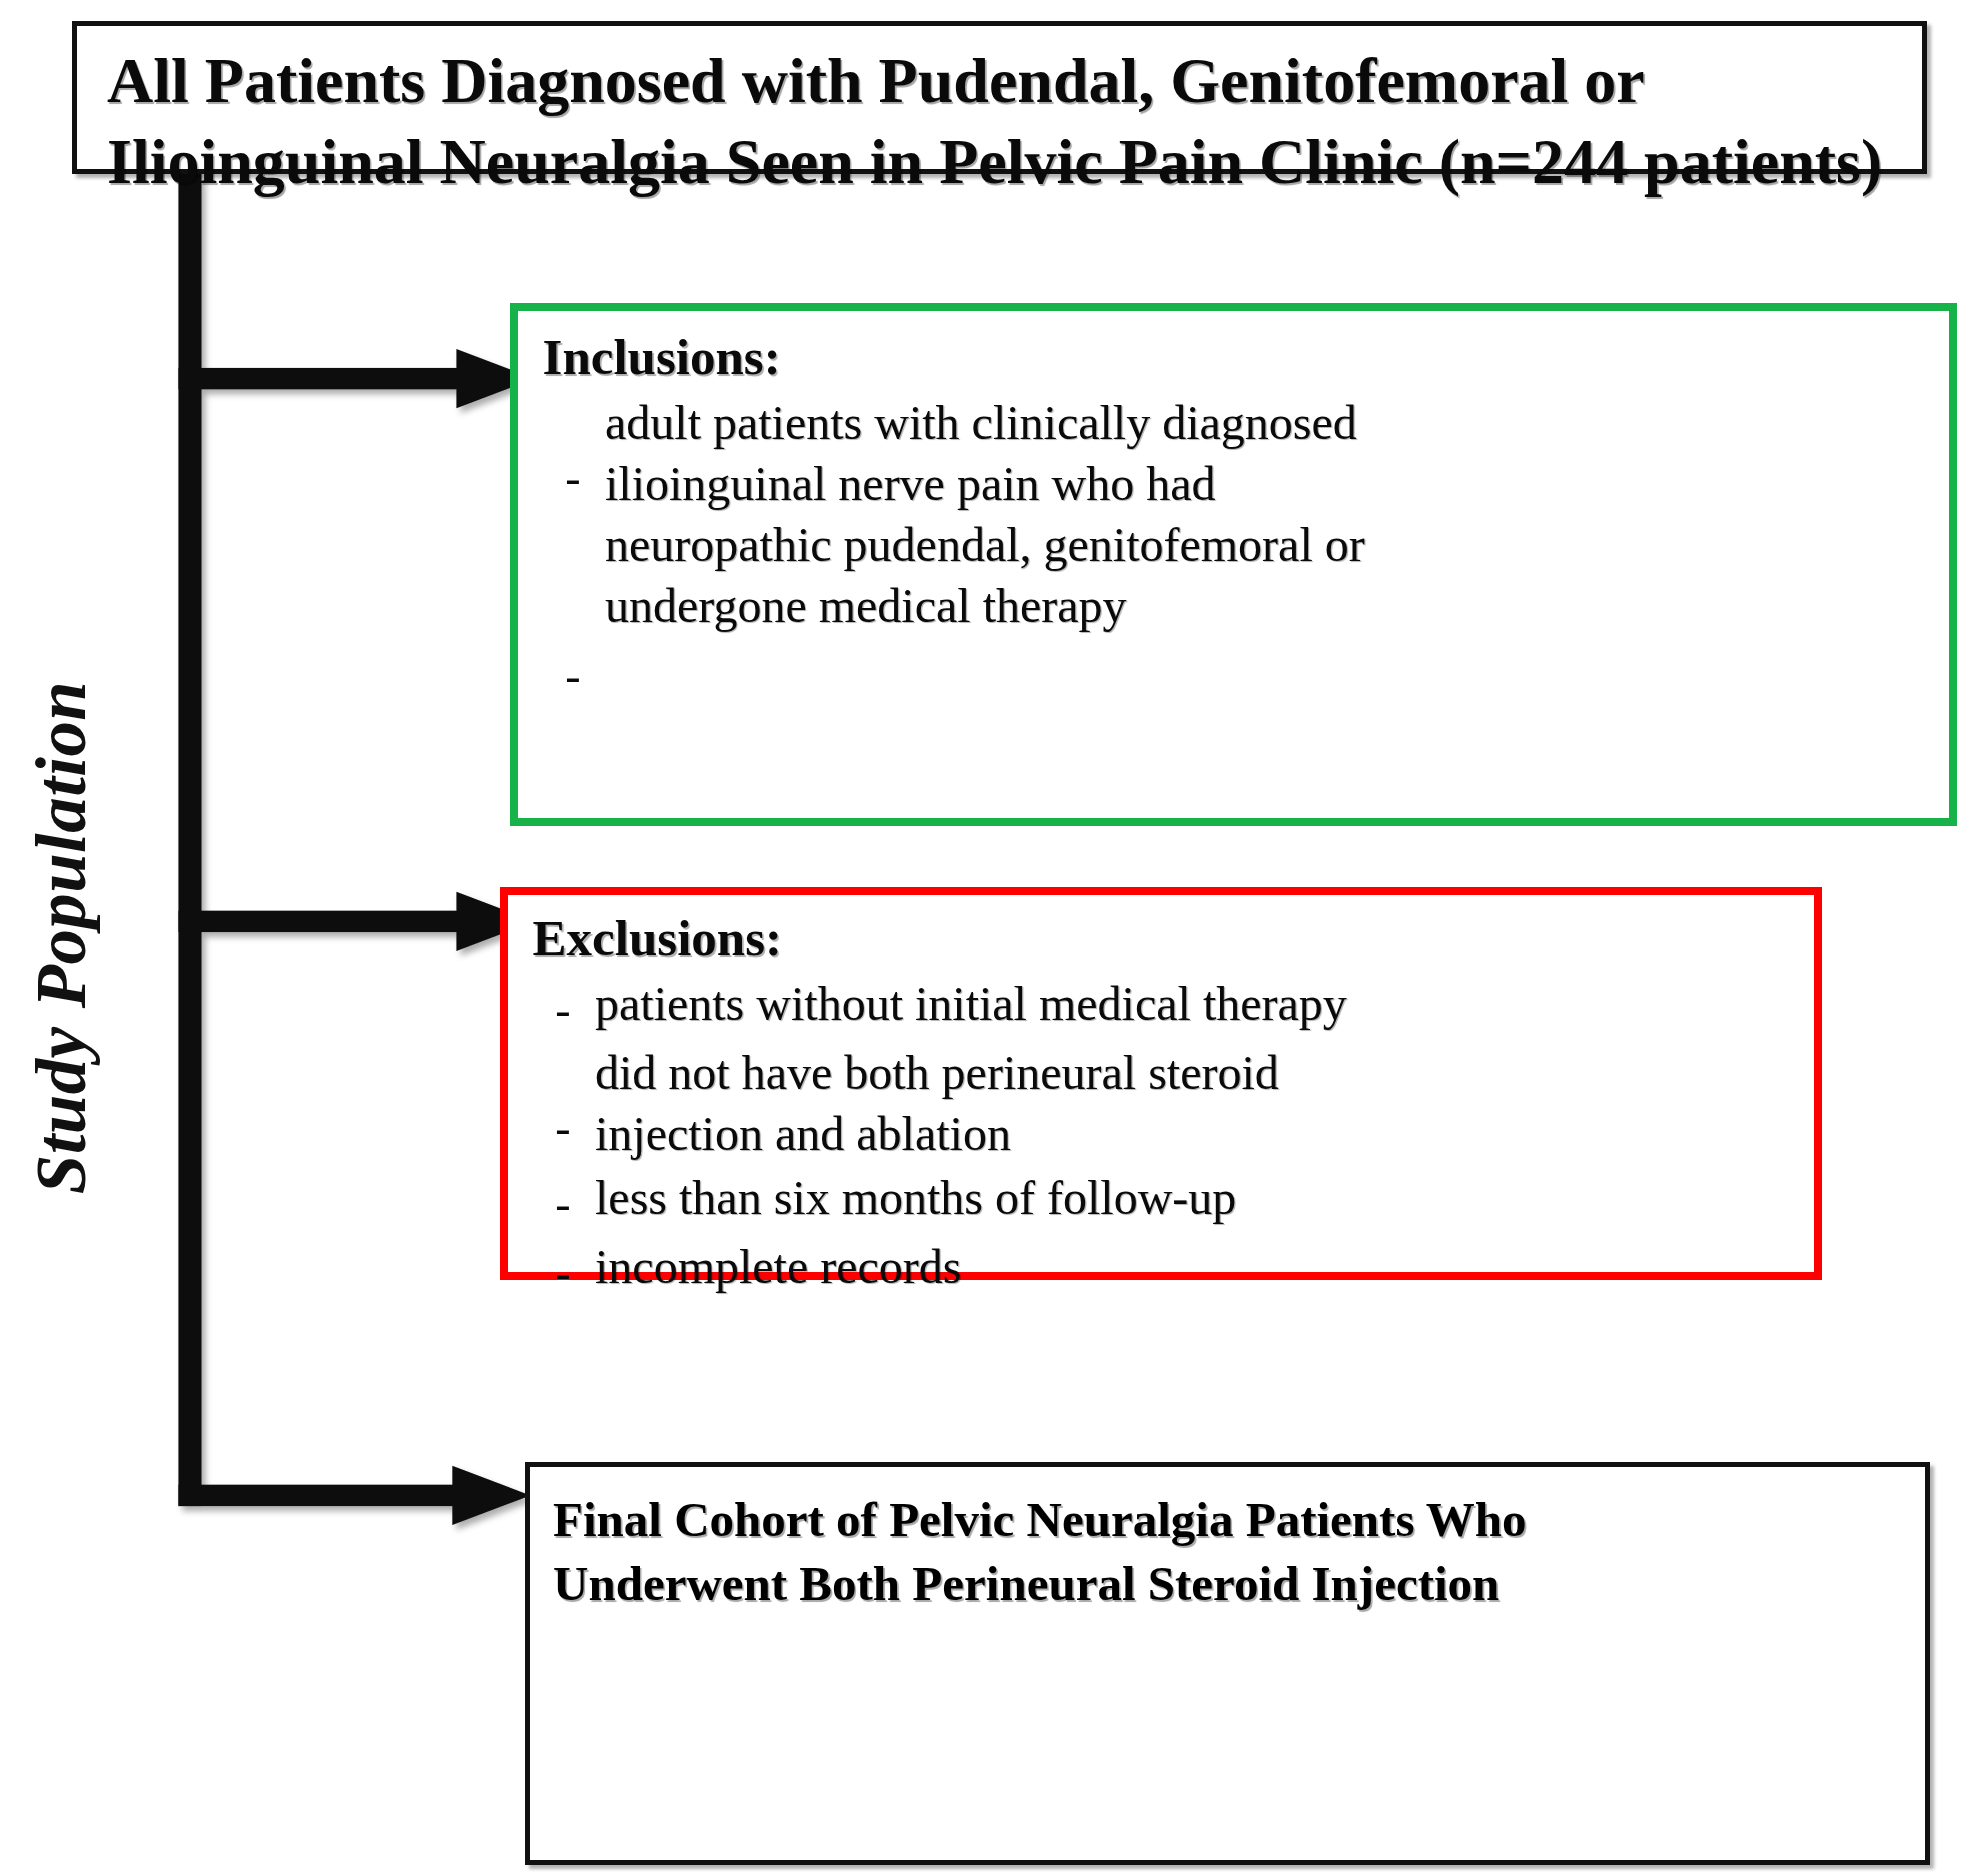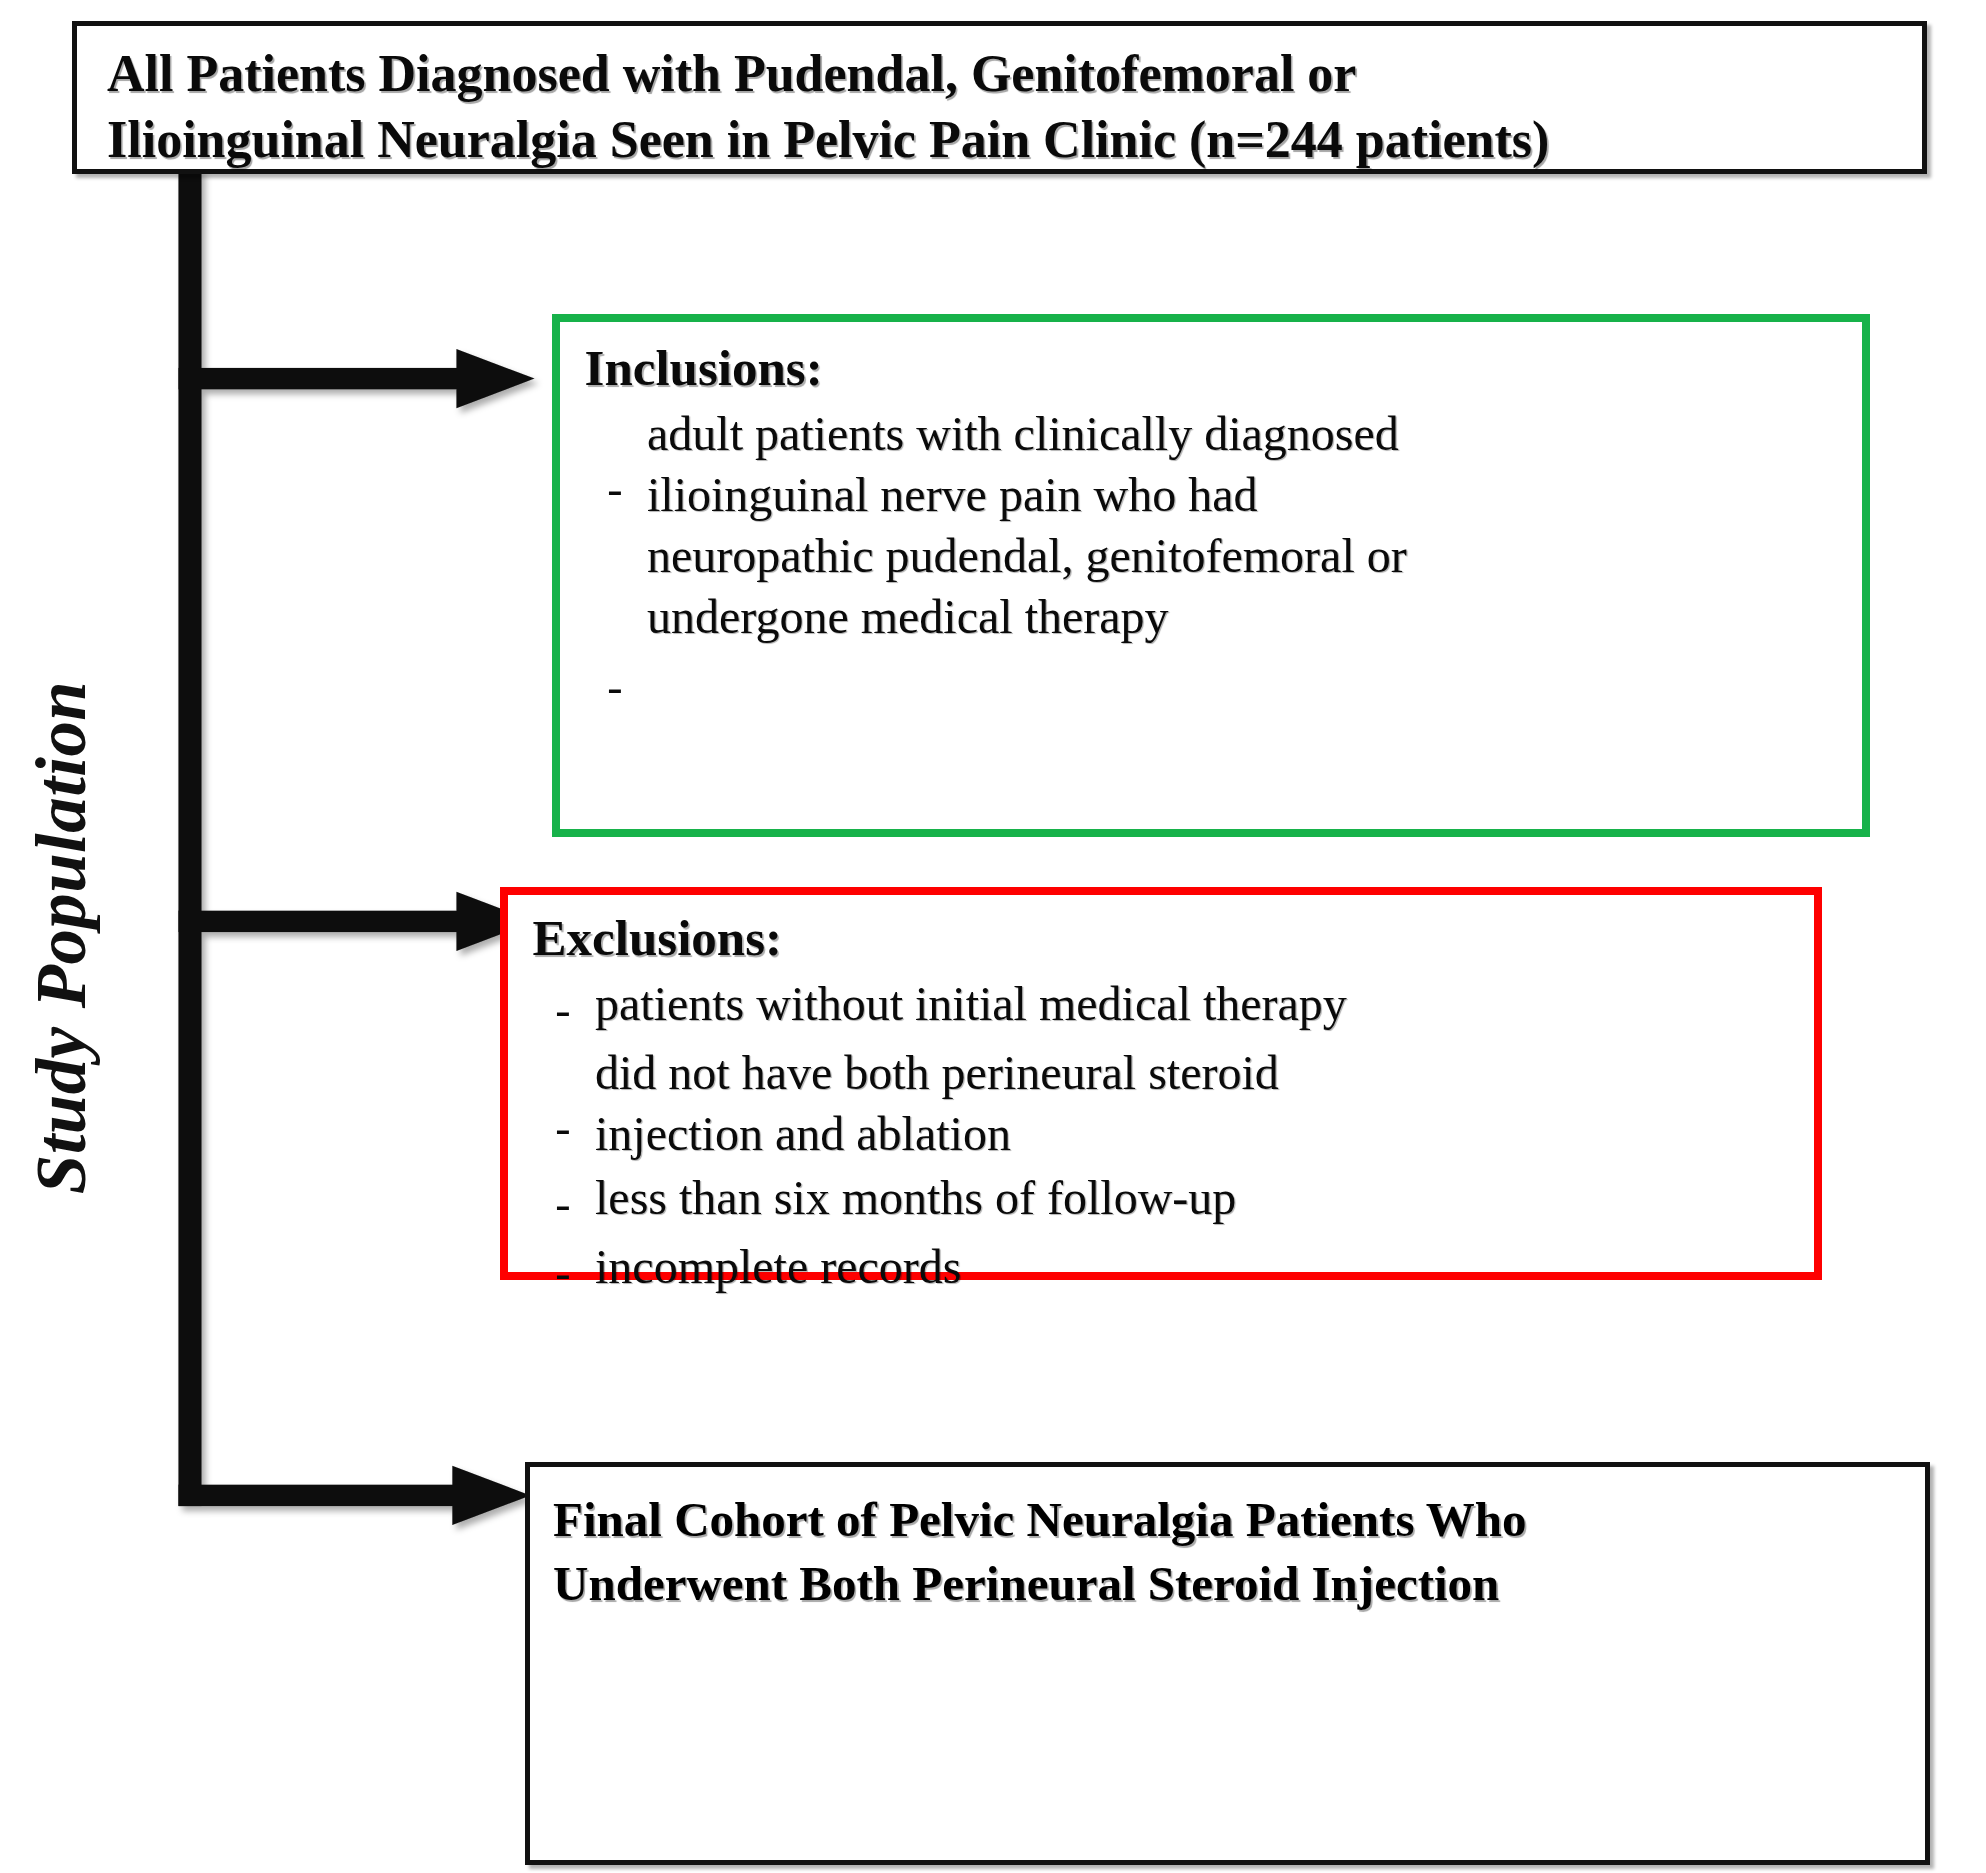--- a/index.html
+++ b/index.html
@@ -56,35 +56,34 @@
     left: 72px;
     top: 21.4px;
     width: 1855px;
     height: 153px;
     border: 5.8px solid #111111;
     box-shadow: 4.1px 4.1px 3.3px rgba(0,0,0,0.30);
     padding: 15px 18px 8.2px 30px;
   }
   #box-top .hdr-line {
     font-weight: bold;
-    font-size: 52px;
+    font-size: 64px;
     line-height: 1.26;
     color: #0a0a0a;
     white-space: nowrap;
     text-shadow: 1.6px 1.6px 0.8px rgba(0,0,0,0.35);
   }
 
   #box-inclusions {
-    left: 552px;
+    left: 510px;
     top: 303px;
-    width: 1318px;
+    width: 1447px;
     height: 523px;
     border: 8.2px solid #17B24A;
     padding: 18px 16.4px 13px 23px;
-    margin-top: 11px;
   }
 
   #box-exclusions {
     left: 500px;
     top: 887px;
     width: 1322px;
     height: 393px;
     border: 8.2px solid #FE0000;
     padding: 15px 16.4px 13px 23px;
   }

